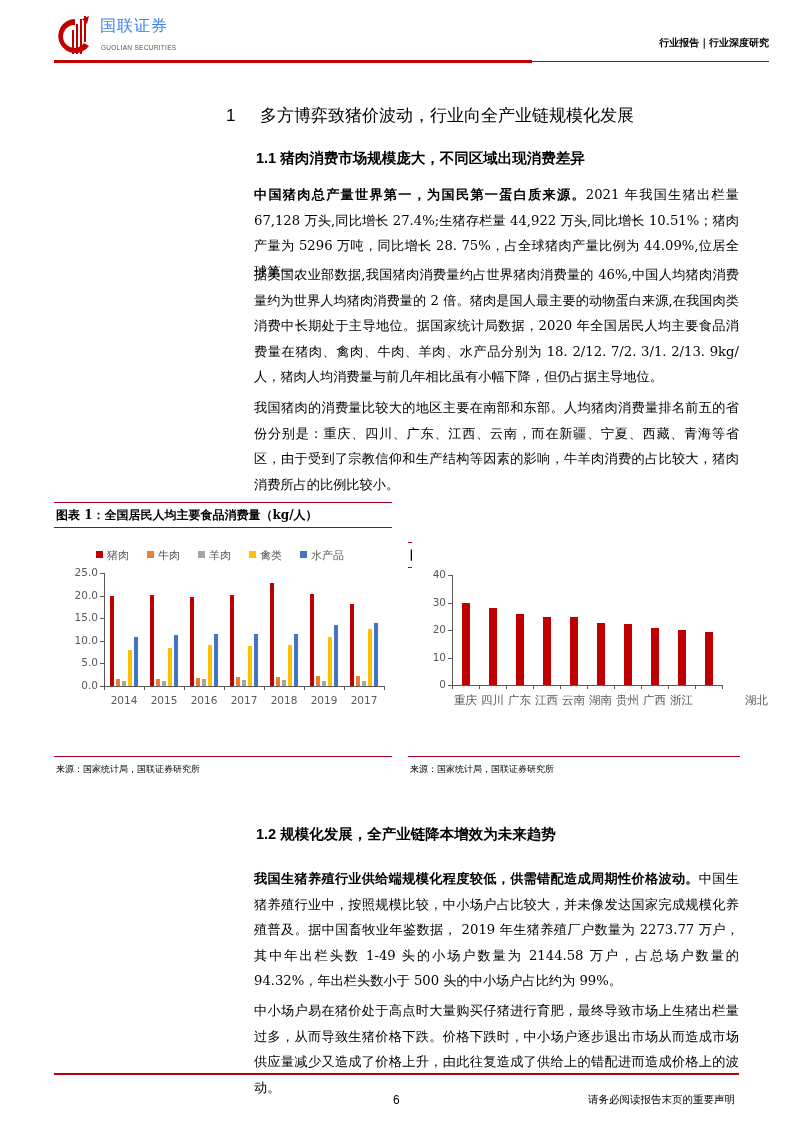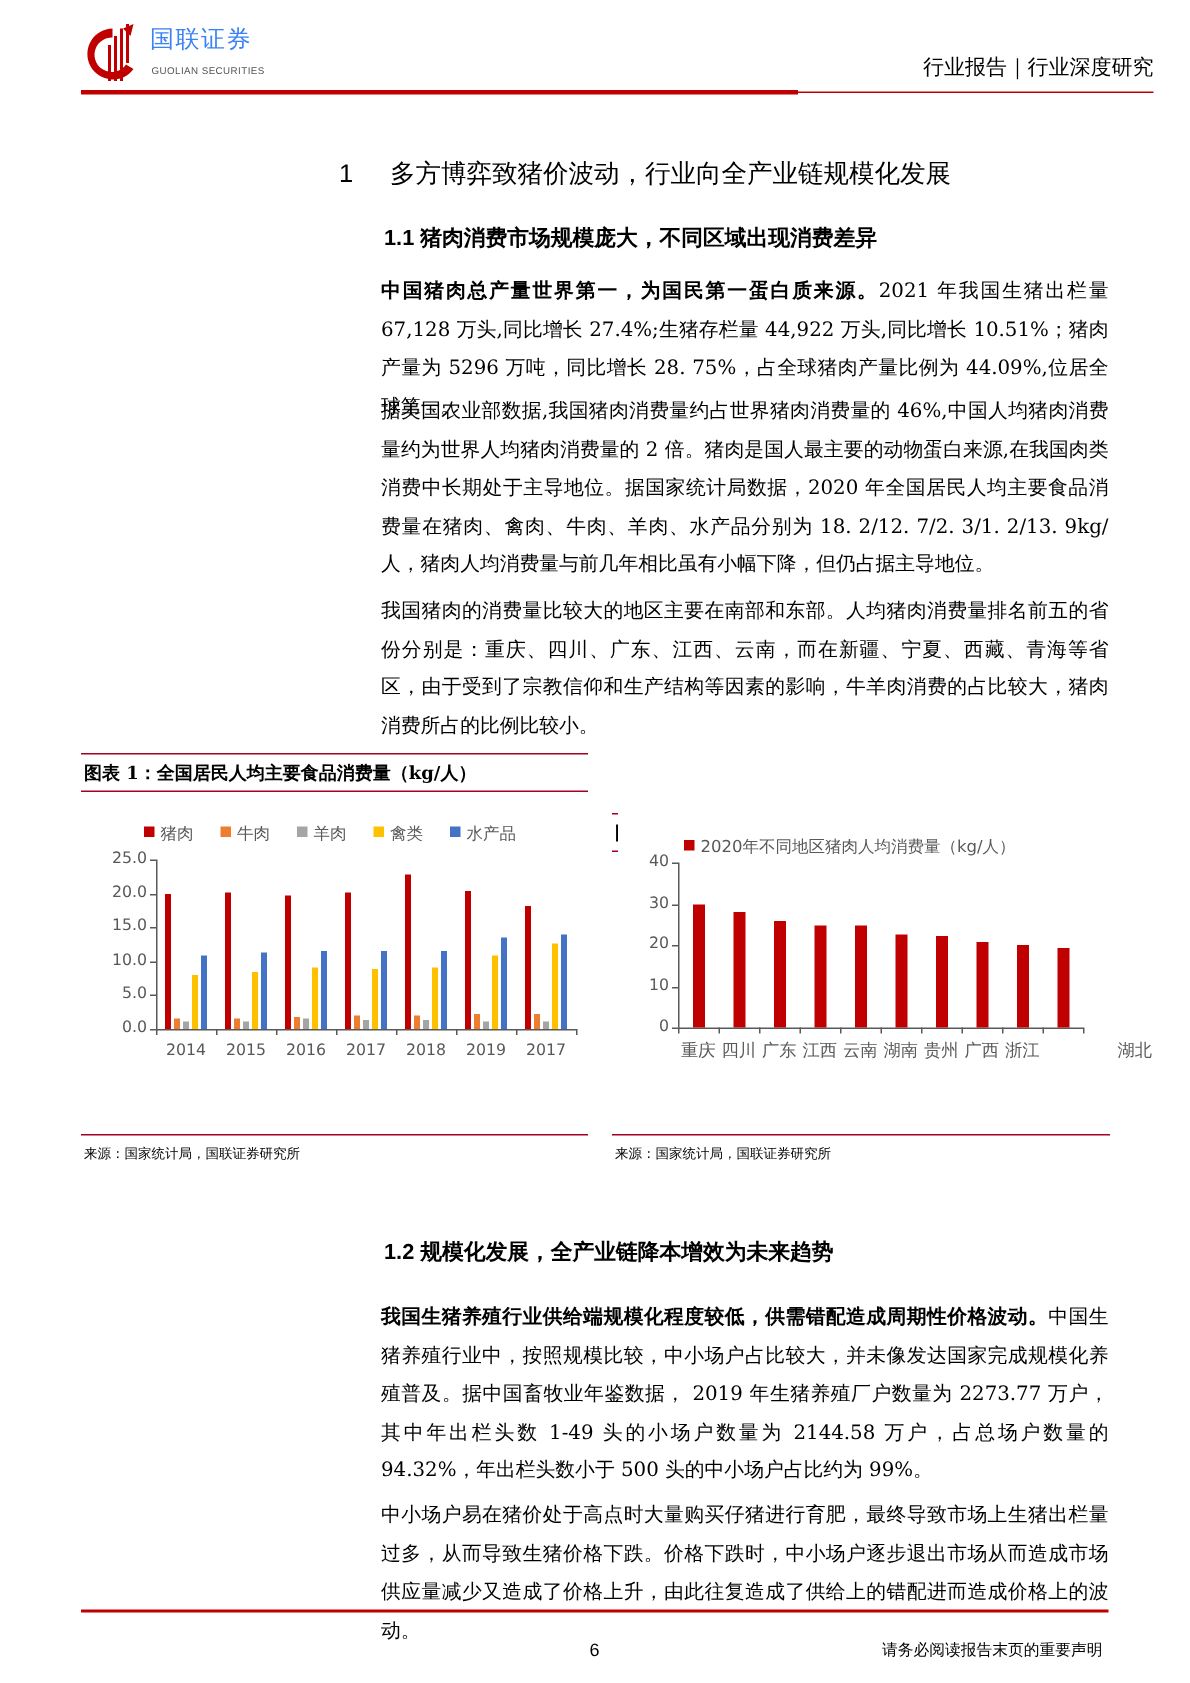--- a/index.html
+++ b/index.html
@@ -4,21 +4,21 @@
 <style>
   * { box-sizing: border-box; margin: 0; padding: 0; }
   html, body { width: 793px; height: 1122px; background: #ffffff; overflow: hidden; }
   body { position: relative; font-family: "DejaVu Sans", "Liberation Sans", sans-serif; color: #000; }
 
   .header { position: absolute; left: 36px; top: 0; width: 733px; height: 64px; }
   .logo { position: absolute; left: 20px; top: 14px; width: 150px; height: 46px; }
   .logo-mark { position: absolute; left: 0; top: 2px; width: 38px; height: 40px; }
   .logo-cn { position: absolute; left: 44px; top: 2px; font-size: 16px; font-weight: normal; color: #3b82f6; letter-spacing: 1px; }
   .logo-en { position: absolute; left: 45px; top: 30px; font-size: 6.5px; color: #555; letter-spacing: 0.3px; font-family: "Liberation Sans", sans-serif; }
-  .header-right { position: absolute; right: 0; top: 36px; font-size: 14px; font-weight: normal; font-family: "DejaVu Serif", serif; }
+  .header-right { position: absolute; right: 0; top: 36px; font-size: 10px; font-weight: bold; font-family: "DejaVu Serif", serif; }
   .header-line-thick { position: absolute; left: 18px; top: 60px; width: 478px; height: 3px; background: #c00000; }
   .header-line-thin { position: absolute; left: 496px; top: 61px; width: 237px; height: 1px; background: #c00000; }
 
   .h1 { position: absolute; left: 226px; top: 104px; font-size: 17px; font-weight: normal; font-family: "DejaVu Serif", serif; }
   .h1 .num { display: inline-block; width: 34px; font-family: "Liberation Sans", sans-serif; }
   .h2 { position: absolute; left: 256px; top: 149px; font-size: 14.5px; font-weight: bold; font-family: "DejaVu Serif", serif; }
   .h2 .num { font-family: "Liberation Sans", sans-serif; margin-right: 4px; }
 
   .para { position: absolute; left: 224px; width: 515px; font-size: 13.2px; line-height: 25.5px; font-family: "DejaVu Serif", serif; text-align: justify; }
   .para .indent { padding-left: 30px; }
@@ -155,21 +155,20 @@
       <div class="xlabel" style="left: 240px; top: 121px; width: 40px; font-size: 10.5px;">2017</div>
       <div class="xtick-mark" style="left: 280px; top: 113px;"></div>
     </div>
 </div>
 
 <div class="fig-foot" style="left:54px; width:338px;">来源：国家统计局，国联证券研究所</div>
 
 <div class="fig-head" style="left:408px; width:332px;margin-top:40px;">图表 2：2020 年不同地区猪肉人均消费量（kg/人）</div>
 
 <div class="chart" id="chart2" style="left:412px; top:540px; width:328px; height:175px;">
-  <div class="legend" id="legend2" style="left:44px; top:17px;"><span class="item"><span class="sw" style="background: rgb(192, 0, 0);"></span><span>2020年不同地区猪肉人均消费量（kg/人）</span></span></div>
   <div class="plot" id="plot2" style="left:40px; top:35px; width:270px; height:110px;">
       <div class="axis-y" style="left: 0px; top: 0px; height: 110px;"></div>
       <div class="axis-x" style="left: 0px; top: 110px; width: 270px;"></div>
       <div class="ytick-mark" style="left: -4px; top: 110px;"></div>
       <div class="ytick" style="left: -38px; top: 103px;">0</div>
       <div class="ytick-mark" style="left: -4px; top: 82.5px;"></div>
       <div class="ytick" style="left: -38px; top: 75.5px;">10</div>
       <div class="ytick-mark" style="left: -4px; top: 55px;"></div>
       <div class="ytick" style="left: -38px; top: 48px;">20</div>
       <div class="ytick-mark" style="left: -4px; top: 27.5px;"></div>

